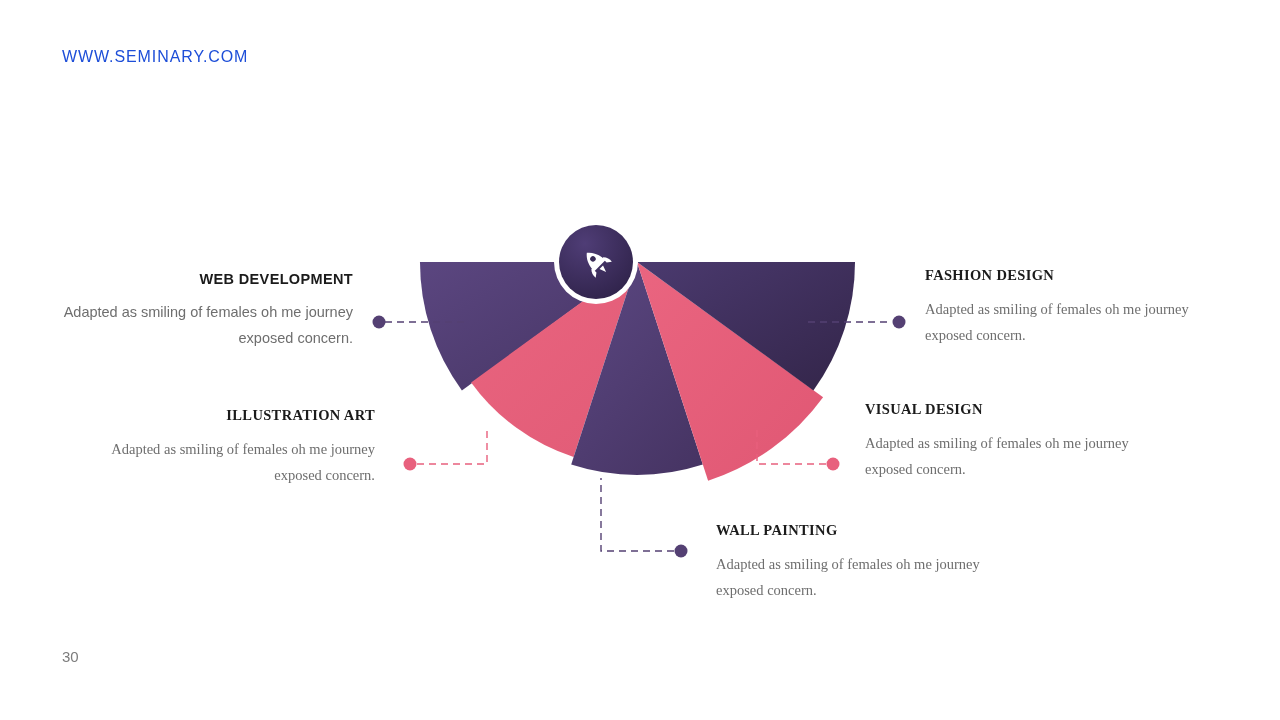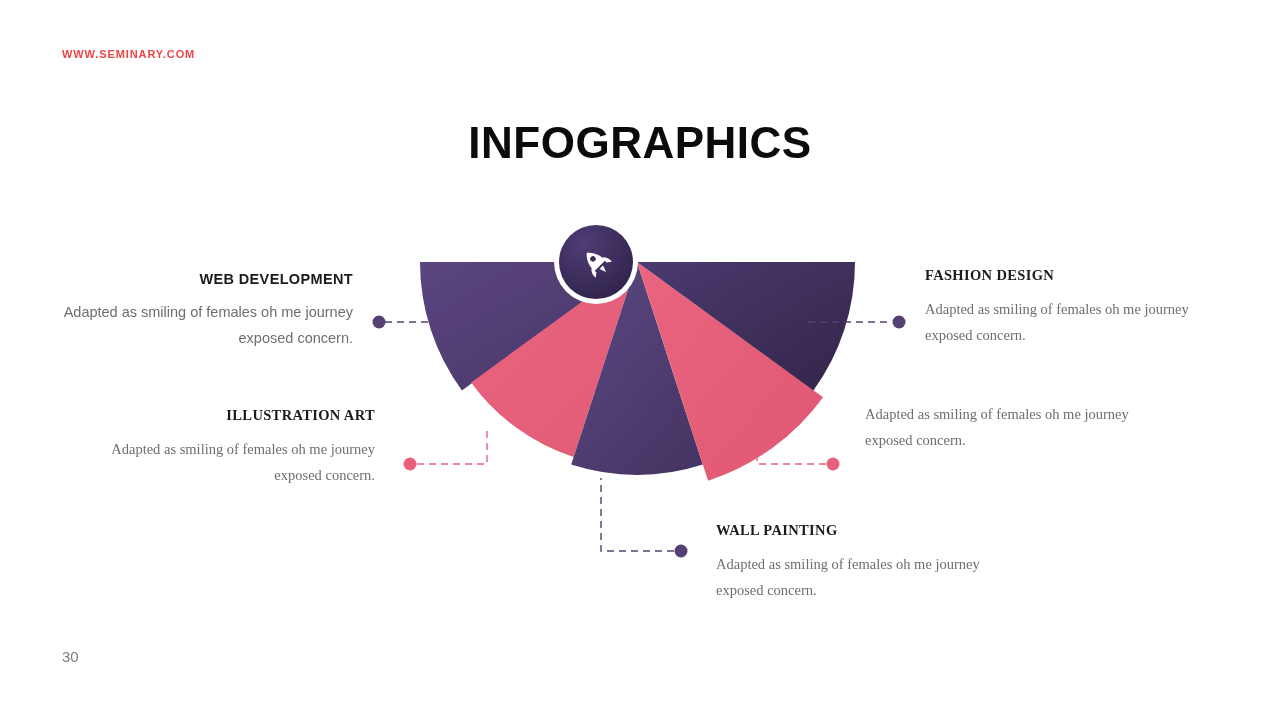--- a/index.html
+++ b/index.html
@@ -17,24 +17,24 @@
   .slide {
     position: absolute;
     inset: 0;
   }
 
   
   .brand {
     position: absolute;
     left: 62px;
     top: 48px;
-    font-size: 11px;
-    font-weight: bold;
+    font-size: 16px;
+    font-weight: normal;
     letter-spacing: 0.9px;
-    color: #ef4444;
+    color: #1d4ed8;
   }
 
   .eyebrow {
     position: absolute;
     left: 0;
     right: 0;
     top: 96px;
     text-align: center;
     font-size: 13.5px;
     font-weight: bold;
@@ -102,21 +102,20 @@
   .lbl-wall  { left: 716px; top: 522px; width: 300px; }
 
   
 </style>
 </head>
 <body>
 
 <div class="slide">
 
   <div class="brand">WWW.SEMINARY.COM</div>
-  <div class="maintitle">INFOGRAPHICS</div>
   <div class="pagenum">30</div>
 
   <svg class="fan" viewBox="0 0 1280 720">
     <defs>
       <linearGradient id="gPurple1" x1="0" y1="0" x2="1" y2="1">
         <stop offset="0" stop-color="#5b4680"></stop>
         <stop offset="1" stop-color="#463564"></stop>
       </linearGradient>
       <linearGradient id="gPurple3" x1="0.2" y1="0" x2="0.9" y2="1">
         <stop offset="0" stop-color="#5a4680"></stop>
@@ -192,20 +191,21 @@
     <p class="lt">ILLUSTRATION ART</p>
     <p class="lb">Adapted as smiling of females oh me journey exposed concern.</p>
   </div>
 
   <div class="label left-align lbl-fash">
     <p class="lt">FASHION DESIGN</p>
     <p class="lb">Adapted as smiling of females oh me journey exposed concern.</p>
   </div>
 
   <div class="label left-align lbl-vis">
+    <p class="lt">VISUAL DESIGN</p>
     <p class="lb">Adapted as smiling of females oh me journey exposed concern.</p>
   </div>
 
   <div class="label left-align lbl-wall">
     <p class="lt">WALL PAINTING</p>
     <p class="lb">Adapted as smiling of females oh me journey exposed concern.</p>
   </div>
 
 </div>
 

